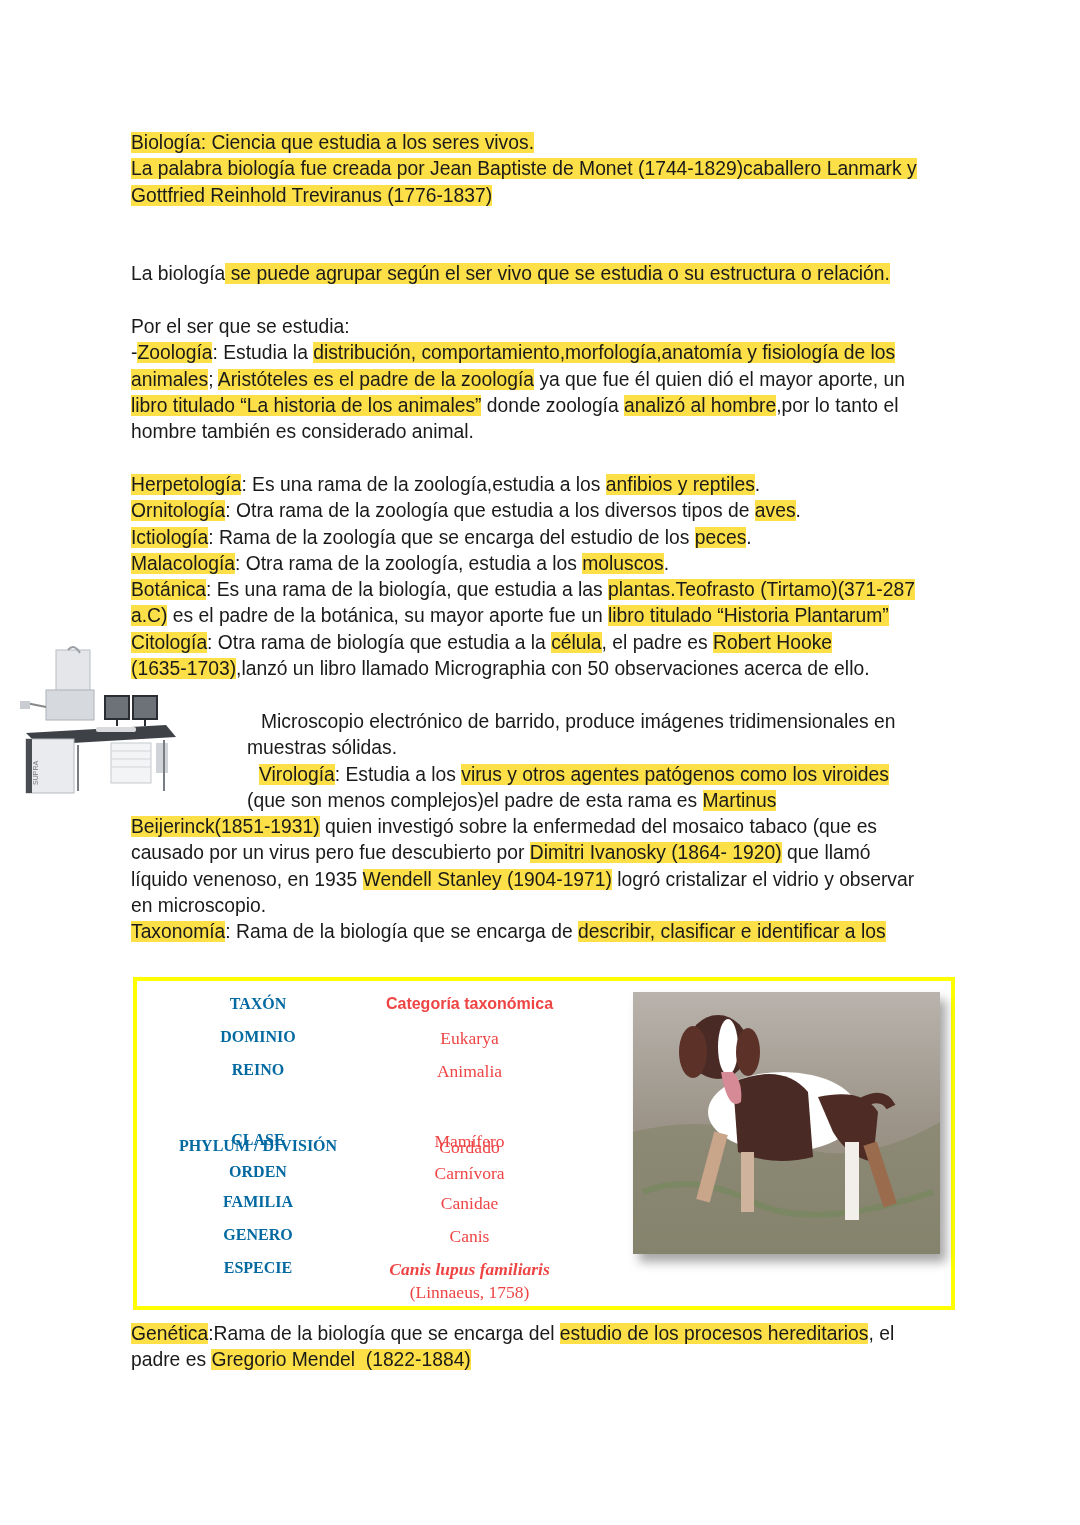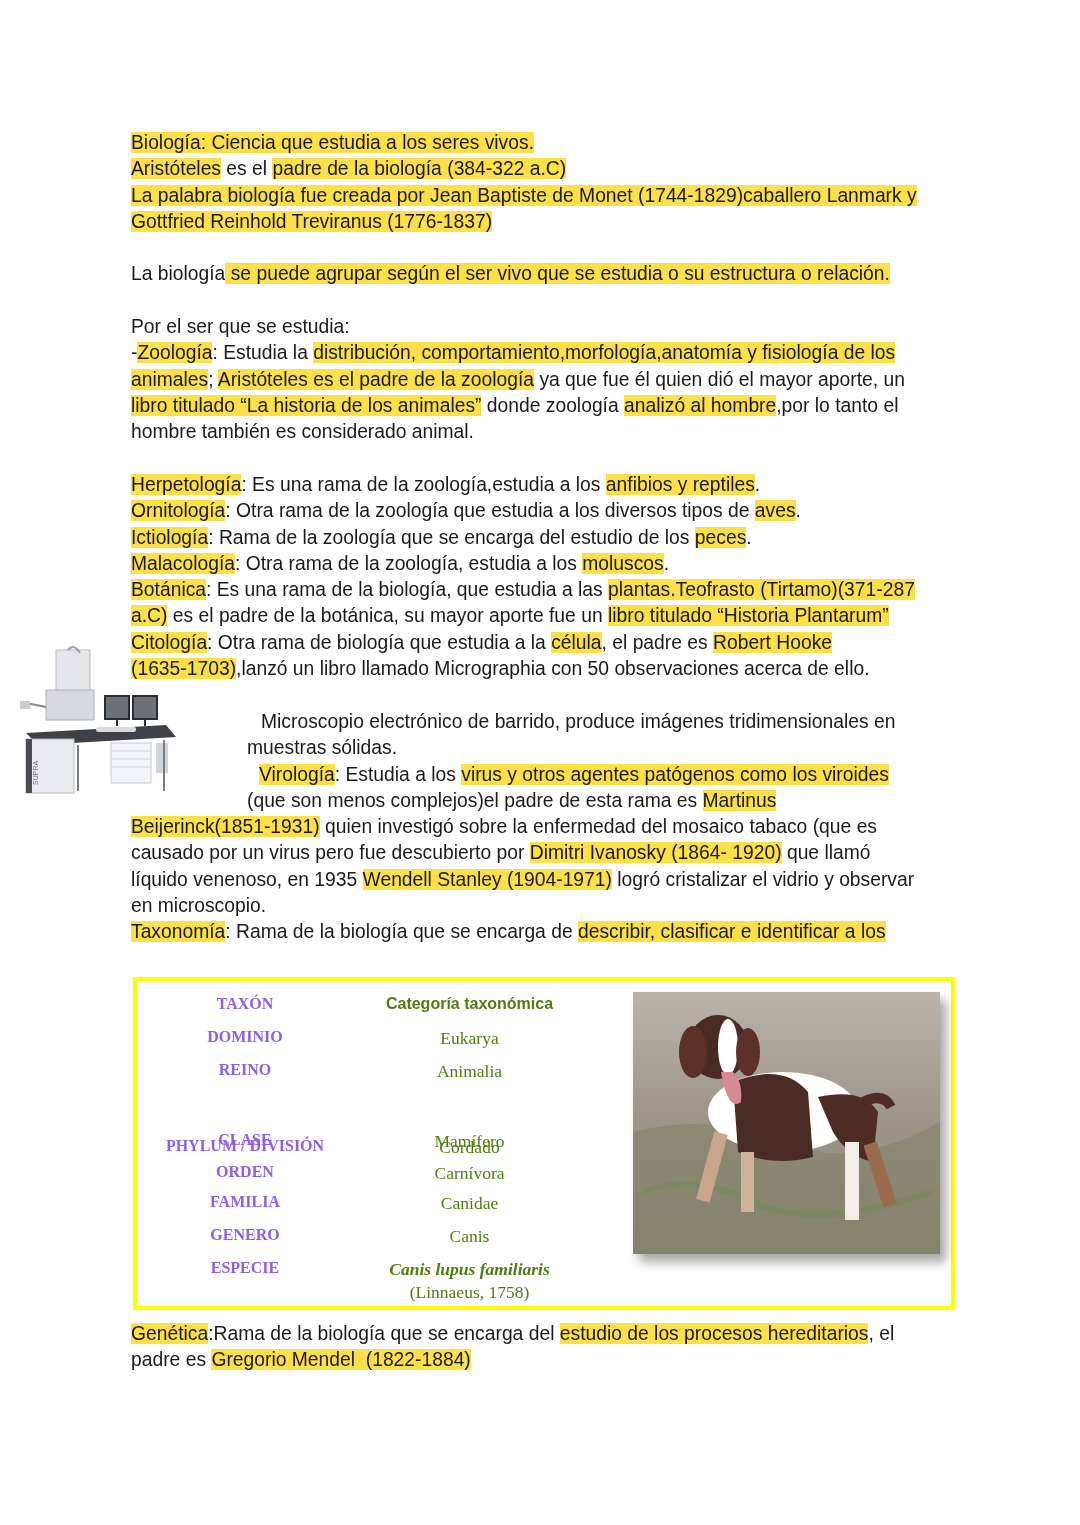--- a/index.html
+++ b/index.html
@@ -15,38 +15,37 @@
 
   
   .microscope { position: absolute; left: 16px; top: 645px; width: 162px; height: 150px; }
 
   
   .taxbox { position: absolute; left: 133px; top: 977px; width: 822px; height: 333px;
             border: 4px solid #ffff00; background: #ffffff; box-sizing: border-box; }
   .taxtable { position: absolute; left: 0; top: 0; width: 470px; height: 100%;
               font-family: "Liberation Serif", serif; }
   .taxrow { position: absolute; left: 0; width: 470px; height: 24px; }
-  .taxcell-l { position: absolute; left: 0; width: 216px; text-align: center;
-               font-weight: bold; font-size: 16px; color: #8b5cf6; }
+  .taxcell-l { position: absolute; left: 13px; width: 216px; text-align: center;
+               font-weight: bold; font-size: 16px; color: #0369a1; }
   .taxcell-r { position: absolute; left: 200px; width: 265px; text-align: center;
-               font-size: 17.5px; color: #4d7c0f; }
+               font-size: 17.5px; color: #ef4444; }
   .taxhead-r { font-family: "Liberation Sans", sans-serif; font-weight: bold; font-size: 16px; }
   .italic-b { font-style: italic; font-weight: bold; }
 
   .dogphoto { position: absolute; left: 633px; top: 992px; width: 307px; height: 262px;
               box-shadow: 6px 8px 10px rgba(0,0,0,0.35); overflow: hidden; }
 </style>
 </head>
 <body>
 
 <div class="page">
 
   <div class="para" style="top:130px;">
     <span class="line"><span class="hl">Biología: Ciencia que estudia a los seres vivos.</span></span>
-    <span class="line"><span class="hl">Aristóteles</span><span> es el </span><span class="hl">padre de la biología (384-322 a.C)</span></span>
     <span class="line"><span class="hl">La palabra biología fue creada por Jean Baptiste de Monet (1744-1829)caballero Lanmark y</span></span>
     <span class="line"><span class="hl">Gottfried Reinhold Treviranus (1776-1837)</span></span>
   </div>
 
   <div class="para" style="top:261px;">
     <span class="line"><span>La biología</span><span class="hl"> se puede agrupar según el ser vivo que se estudia o su estructura o relación.</span></span>
   </div>
 
   <div class="para" style="top:314px;">
     <span class="line">Por el ser que se estudia:</span>

